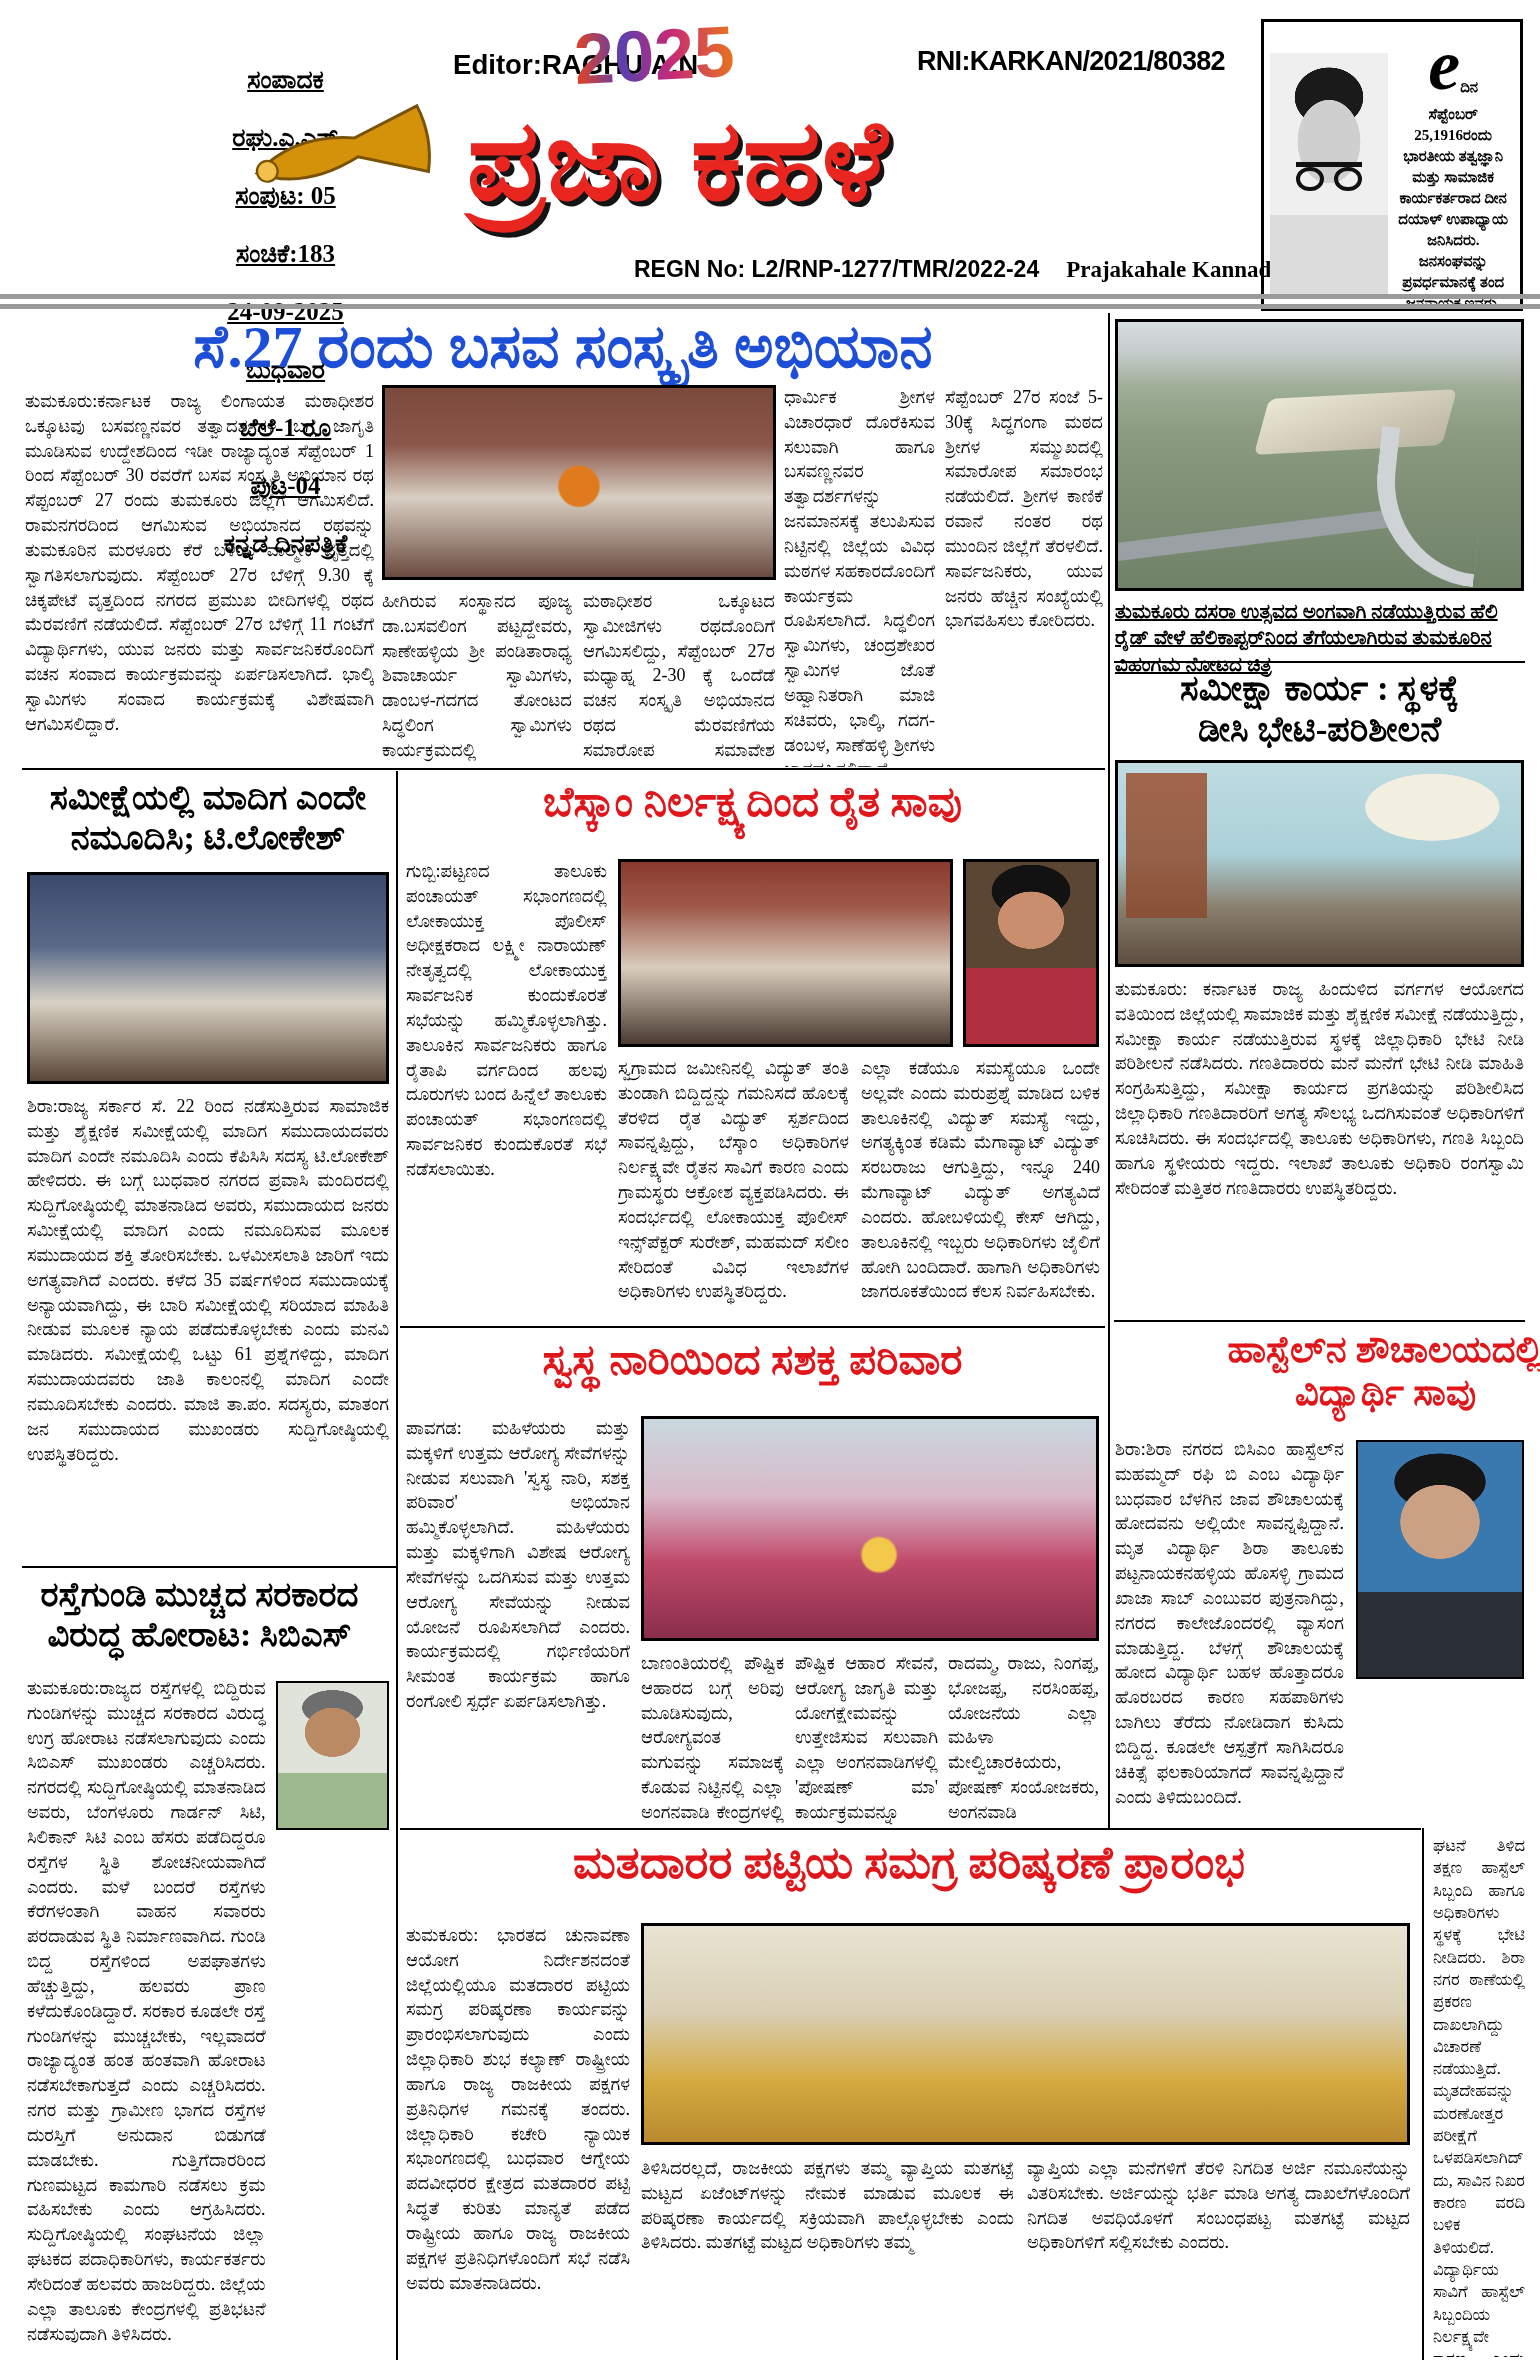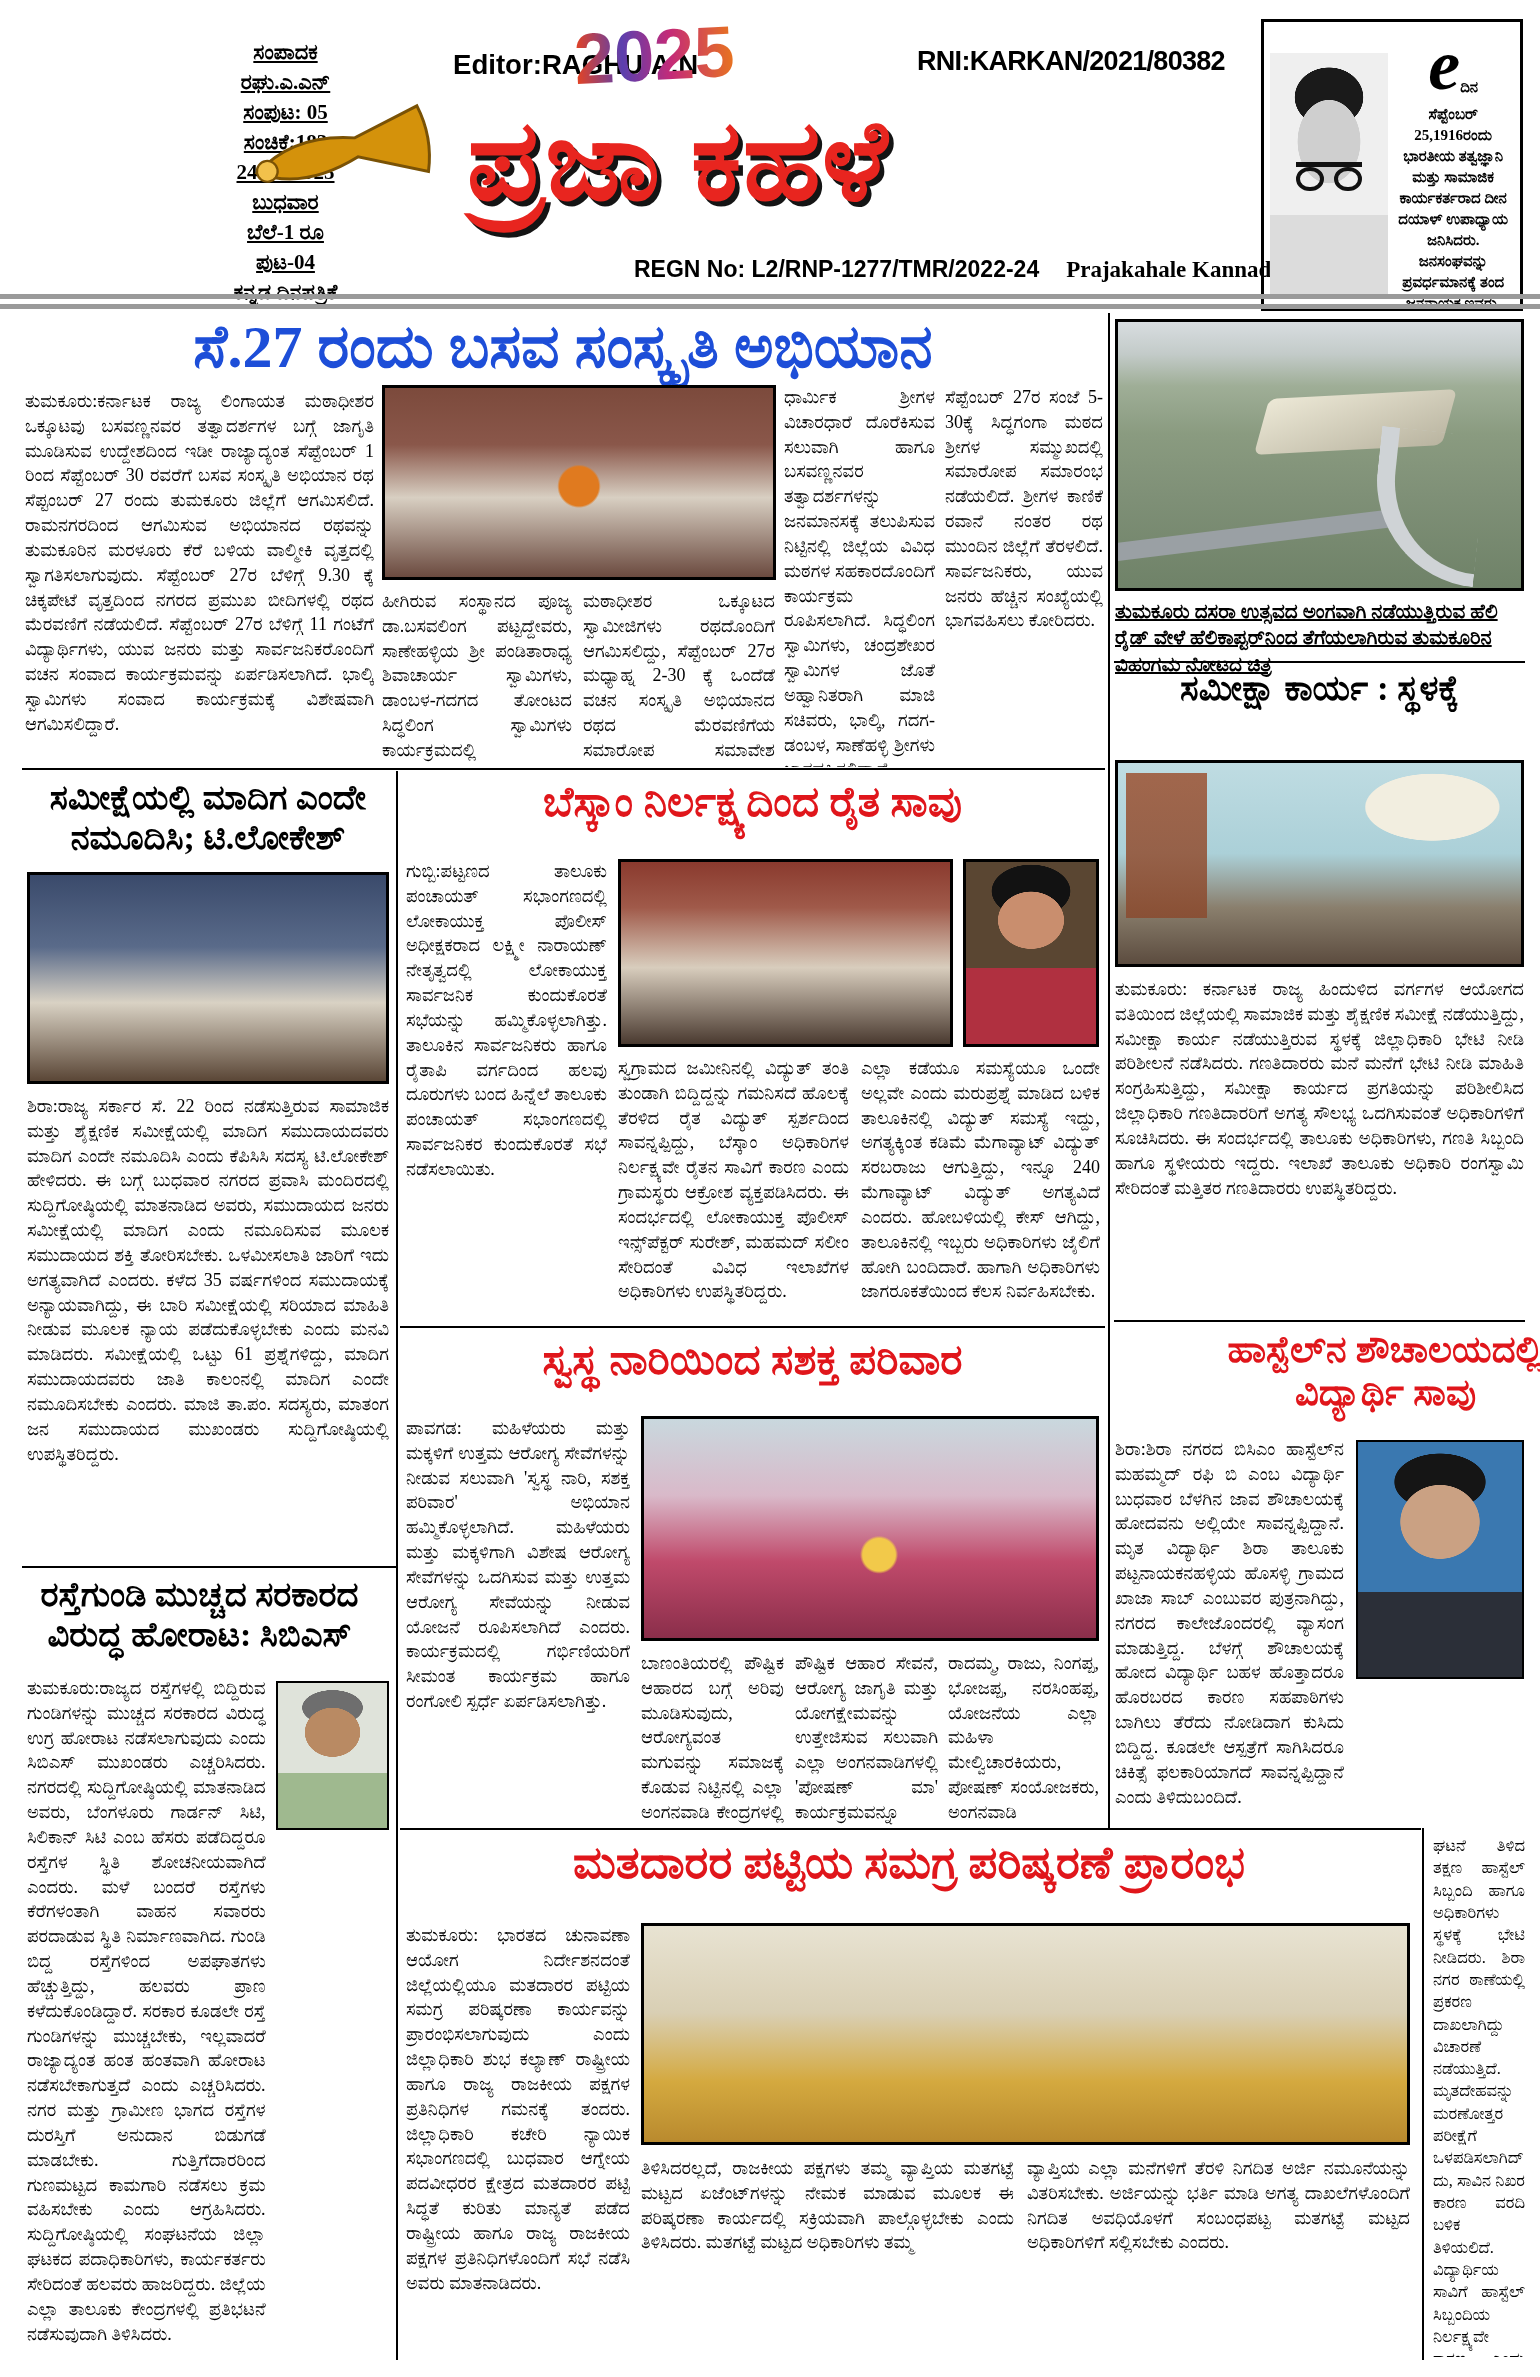--- a/index.html
+++ b/index.html
@@ -4,21 +4,21 @@
 <style>
   html,body{margin:0;padding:0;background:#e9e9e9;}
   #page{position:relative;width:1541px;height:2377px;background:#fff;margin:0 auto;
         font-family:"Liberation Serif", serif;color:#000;overflow:hidden;}
   .abs{position:absolute;}
   .hr{position:absolute;background:#000;height:2.2px;}
   .hr-gray{position:absolute;background:#9a9a9a;height:4.5px;}
   .vr{position:absolute;background:#000;width:2.2px;}
   .body-txt{font-size:18px;line-height:1.38;text-align:justify;overflow:hidden;word-break:break-word;}
   .body-sm{font-size:16.4px;line-height:1.36;text-align:justify;overflow:hidden;word-break:break-word;}
-  .info-line{font-size:21px;font-weight:bold;text-align:center;line-height:30px;text-decoration:underline;}
+  .info-line{font-size:25px;font-weight:bold;text-align:center;line-height:30px;text-decoration:underline;margin-top:28px;}
   .info-last{text-decoration:none;}
   .main-headline{font-size:60px;font-weight:bold;color:#1d4ed8;text-align:center;line-height:1.05;}
   .hl-red{font-weight:bold;color:#e0161b;text-align:center;line-height:1.15;}
   .hl-blk{font-weight:bold;color:#000;text-align:center;line-height:1.18;}
   .caption{font-size:20px;font-weight:bold;line-height:1.32;text-align:left;}
   .photo{position:absolute;border:3px solid #000;box-sizing:border-box;overflow:hidden;}
   .ph-aerial{background:linear-gradient(180deg,#d8dde0 0%,#c3cbc9 12%,#9fae97 24%,#8a9b80 42%,#7f9077 65%,#6f8268 100%);}
   .lake{position:absolute;left:36%;top:27%;width:46%;height:21%;background:linear-gradient(160deg,#ece8d6,#b9b4a0);transform:skew(-18deg) rotate(-3deg);border-radius:7.5px;}
   .road{position:absolute;left:-4%;bottom:16%;width:72%;height:18px;background:#9aa0a4;transform:rotate(-7deg);}
   .flyover{position:absolute;right:10%;bottom:2%;width:89px;height:52%;border-left:18px solid #cfd3d6;border-bottom:13.4px solid #cfd3d6;border-radius:0 0 0 119px;transform:rotate(6deg);}
@@ -118,20 +118,21 @@
   <div class="photo ph-aerial" style="left:1115px;top:319px;width:409px;height:272px;">
     <div class="lake"></div>
     <div class="road"></div>
     <div class="flyover"></div>
   </div>
   <div class="abs caption" style="left:1115px;top:598px;width:409px;text-decoration:underline;">ತುಮಕೂರು ದಸರಾ ಉತ್ಸವದ ಅಂಗವಾಗಿ ನಡೆಯುತ್ತಿರುವ ಹೆಲಿ ರೈಡ್ ವೇಳೆ ಹೆಲಿಕಾಪ್ಟರ್‌ನಿಂದ ತೆಗೆಯಲಾಗಿರುವ ತುಮಕೂರಿನ ವಿಹಂಗಮ ನೋಟದ ಚಿತ್ರ</div>
 
   <div class="hr" style="left:1114px;top:661px;width:411px;"></div>
   <div class="abs hl-blk" style="left:1114px;top:668px;width:411px;font-size:35px;">
     <div>ಸಮೀಕ್ಷಾ ಕಾರ್ಯ : ಸ್ಥಳಕ್ಕೆ</div>
+    <div>ಡೀಸಿ ಭೇಟಿ-ಪರಿಶೀಲನೆ</div>
   </div>
   <div class="photo ph-dc" style="left:1115px;top:760px;width:409px;height:207px;">
     <div class="mural"></div>
   </div>
   <div class="abs body-txt" style="left:1115px;top:977px;width:409px;height:337px;">ತುಮಕೂರು: ಕರ್ನಾಟಕ ರಾಜ್ಯ ಹಿಂದುಳಿದ ವರ್ಗಗಳ ಆಯೋಗದ ವತಿಯಿಂದ ಜಿಲ್ಲೆಯಲ್ಲಿ ಸಾಮಾಜಿಕ ಮತ್ತು ಶೈಕ್ಷಣಿಕ ಸಮೀಕ್ಷೆ ನಡೆಯುತ್ತಿದ್ದು, ಸಮೀಕ್ಷಾ ಕಾರ್ಯ ನಡೆಯುತ್ತಿರುವ ಸ್ಥಳಕ್ಕೆ ಜಿಲ್ಲಾಧಿಕಾರಿ ಭೇಟಿ ನೀಡಿ ಪರಿಶೀಲನೆ ನಡೆಸಿದರು. ಗಣತಿದಾರರು ಮನೆ ಮನೆಗೆ ಭೇಟಿ ನೀಡಿ ಮಾಹಿತಿ ಸಂಗ್ರಹಿಸುತ್ತಿದ್ದು, ಸಮೀಕ್ಷಾ ಕಾರ್ಯದ ಪ್ರಗತಿಯನ್ನು ಪರಿಶೀಲಿಸಿದ ಜಿಲ್ಲಾಧಿಕಾರಿ ಗಣತಿದಾರರಿಗೆ ಅಗತ್ಯ ಸೌಲಭ್ಯ ಒದಗಿಸುವಂತೆ ಅಧಿಕಾರಿಗಳಿಗೆ ಸೂಚಿಸಿದರು. ಈ ಸಂದರ್ಭದಲ್ಲಿ ತಾಲೂಕು ಅಧಿಕಾರಿಗಳು, ಗಣತಿ ಸಿಬ್ಬಂದಿ ಹಾಗೂ ಸ್ಥಳೀಯರು ಇದ್ದರು. ಇಲಾಖೆ ತಾಲೂಕು ಅಧಿಕಾರಿ ರಂಗಸ್ವಾಮಿ ಸೇರಿದಂತೆ ಮತ್ತಿತರ ಗಣತಿದಾರರು ಉಪಸ್ಥಿತರಿದ್ದರು.</div>
 
   <div class="hr" style="left:1114px;top:1320px;width:411px;"></div>
   <div class="abs hl-red" style="left:1180px;top:1329px;width:411px;font-size:37px;">
     <div>ಹಾಸ್ಟೆಲ್‌ನ ಶೌಚಾಲಯದಲ್ಲಿ</div>
     <div>ವಿದ್ಯಾರ್ಥಿ ಸಾವು</div>

